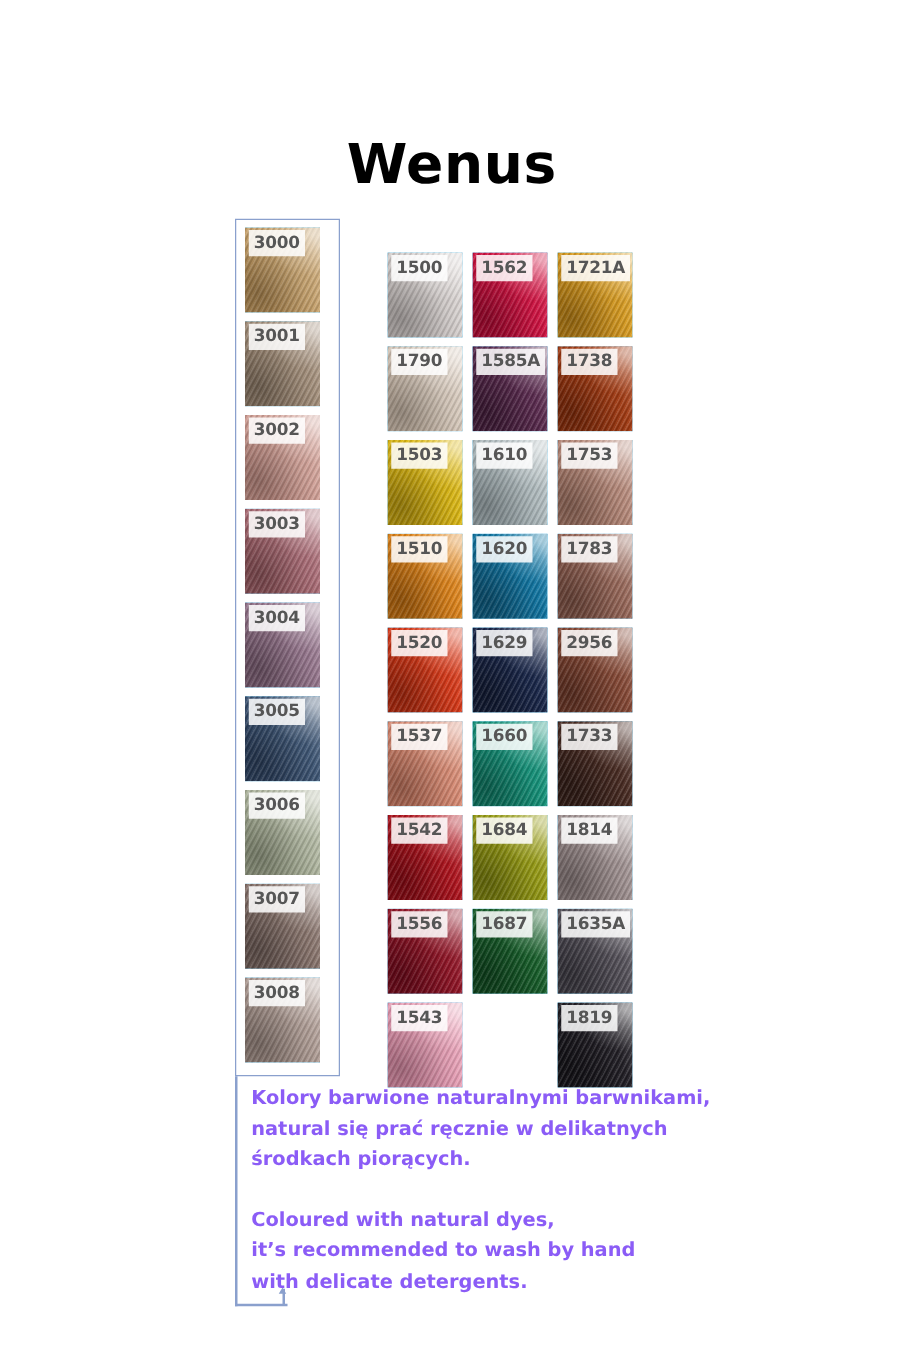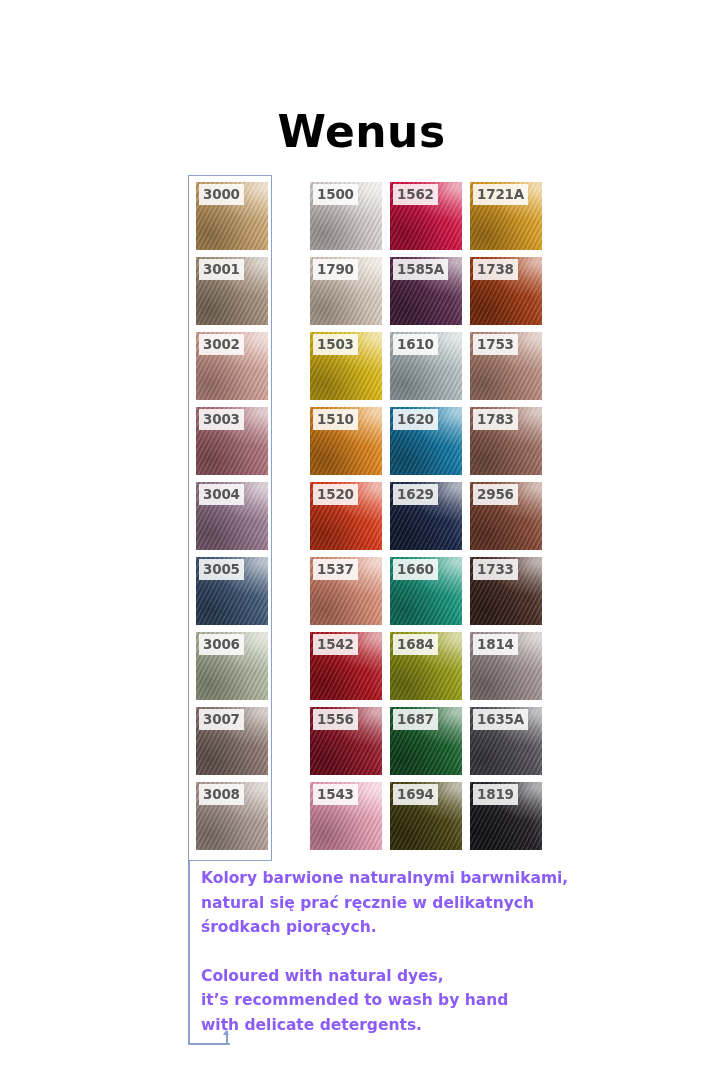--- a/index.html
+++ b/index.html
@@ -66,26 +66,26 @@
 
   
   .grid{position:absolute;}
   #grid-left{left:196px;top:182px;}
   #grid-right{left:310px;top:182px;}
 
   .col{
     display:inline-block;
     vertical-align:top;
   }
-  #grid-right .col{margin-right:8px;}
+  #grid-right .col{margin-right:8px;margin-top:20px;}
   #grid-right .col:last-child{margin-right:0;border-radius:29px;}
 
   .swatch{
     position:relative;
-    width:72px;height:68px;
+    width:60px;height:68px;
     margin-bottom:7px;
     overflow:hidden;
     background:#7dd3fc;
   }
   .swatch:last-child{margin-bottom:0;}
 
   
   .yarn-base{position:absolute;inset:0;}
   .yarn-lines{
     position:absolute;inset:-20%;
@@ -300,26 +300,20 @@
           <div class="yarn-lines"></div>
           <div class="yarn-sheen"></div>
           <div class="yarn-edge"></div>
           <div class="code">1684</div>
         </div><div class="swatch">
           <div class="yarn-base" style="background: linear-gradient(232deg, rgb(22, 97, 42) 0%, rgb(22, 97, 42) 42%, rgb(13, 74, 30) 78%, rgb(13, 74, 30) 100%);"></div>
           <div class="yarn-lines"></div>
           <div class="yarn-sheen"></div>
           <div class="yarn-edge"></div>
           <div class="code">1687</div>
-        </div><div class="swatch">
-          <div class="yarn-base" style="background: linear-gradient(232deg, rgb(74, 68, 16) 0%, rgb(74, 68, 16) 42%, rgb(56, 51, 8) 78%, rgb(56, 51, 8) 100%);"></div>
-          <div class="yarn-lines"></div>
-          <div class="yarn-sheen"></div>
-          <div class="yarn-edge"></div>
-          <div class="code">1694</div>
         </div></div><div class="col"><div class="swatch">
           <div class="yarn-base" style="background: linear-gradient(232deg, rgb(224, 161, 33) 0%, rgb(224, 161, 33) 42%, rgb(194, 133, 18) 78%, rgb(194, 133, 18) 100%);"></div>
           <div class="yarn-lines"></div>
           <div class="yarn-sheen"></div>
           <div class="yarn-edge"></div>
           <div class="code">1721A</div>
         </div><div class="swatch">
           <div class="yarn-base" style="background: linear-gradient(232deg, rgb(169, 60, 18) 0%, rgb(169, 60, 18) 42%, rgb(139, 44, 8) 78%, rgb(139, 44, 8) 100%);"></div>
           <div class="yarn-lines"></div>
           <div class="yarn-sheen"></div>

